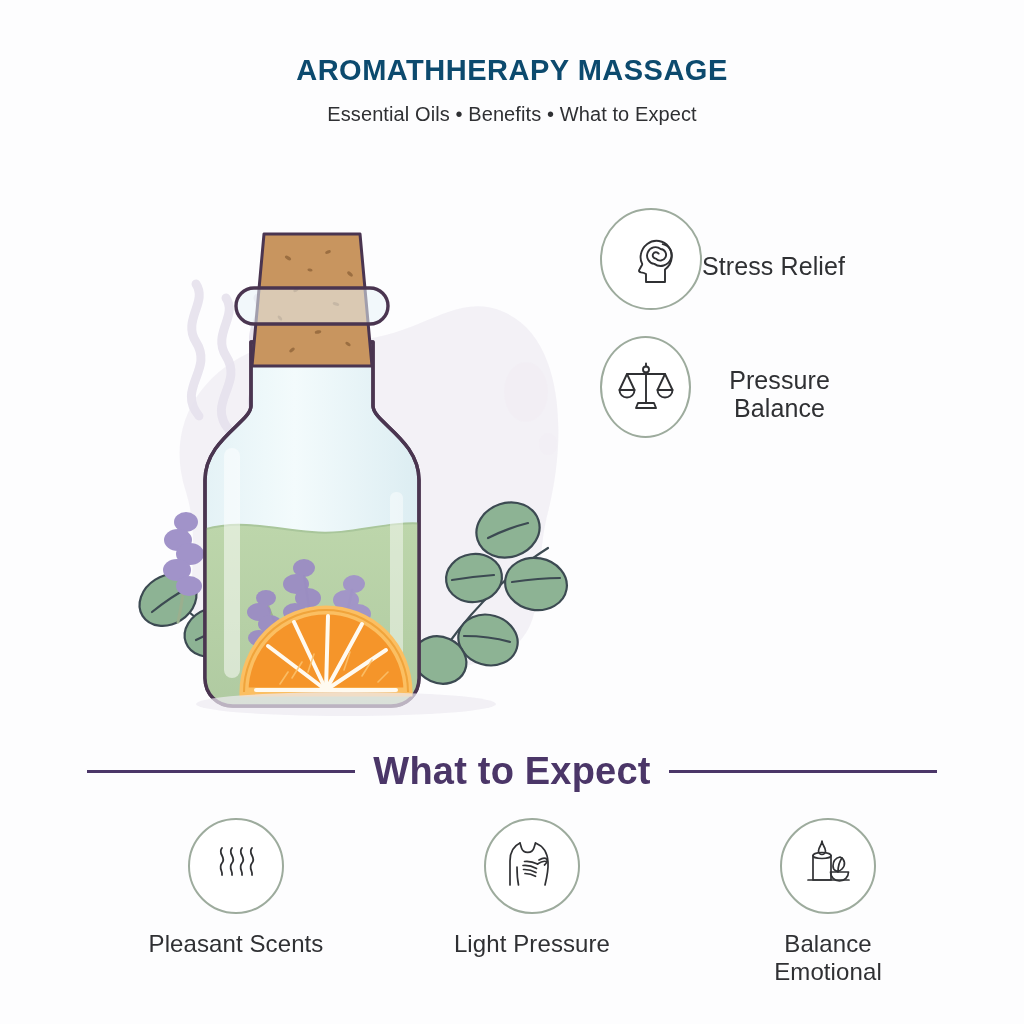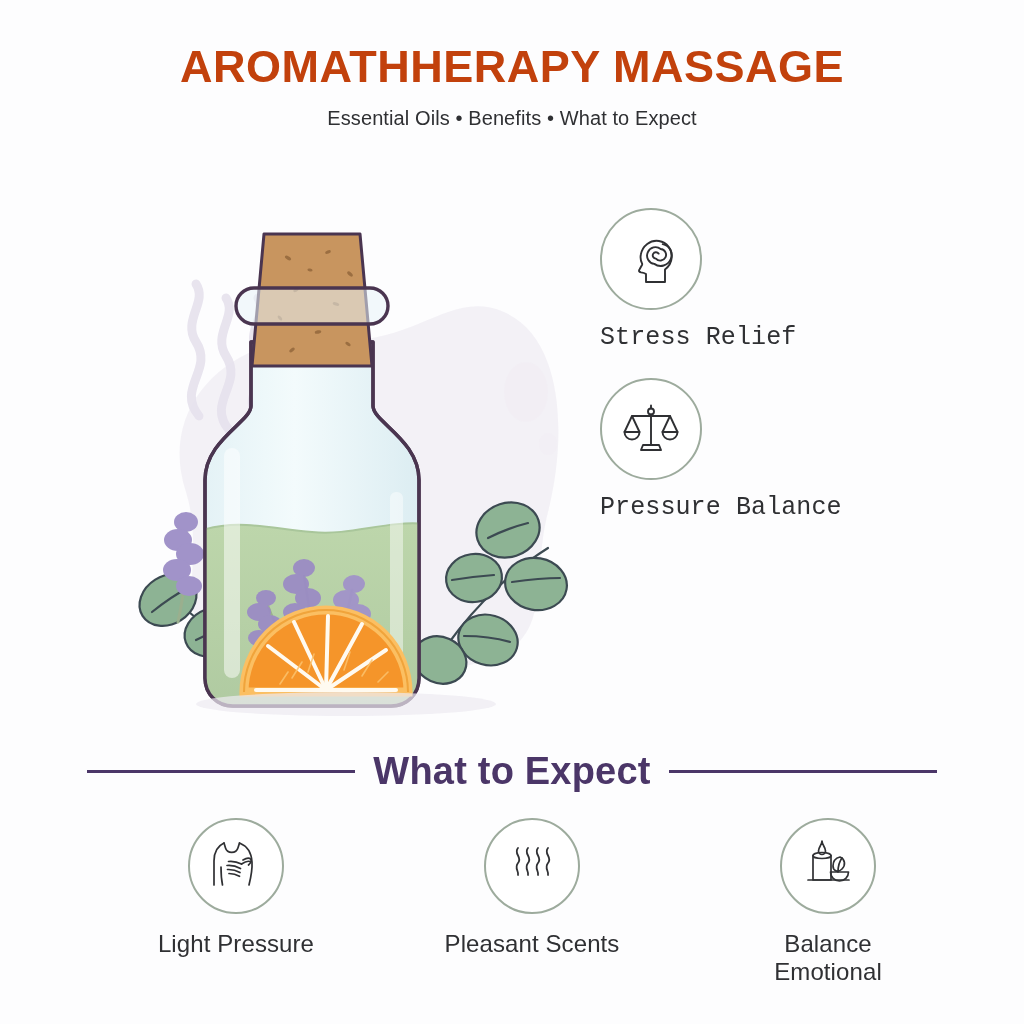--- a/index.html
+++ b/index.html
@@ -14,26 +14,26 @@
     position:absolute;inset:0;
     background:#fdfdfe;
   }
 
   
   .header{
     position:absolute;top:44px;left:0;right:0;
     text-align:center;
   }
   .title{
-    font-size:45px;
+    font-size:29px;
     font-weight:bold;
     letter-spacing:0.5px;
-    color:#c2410c;
+    color:#0c4a6e;
     line-height:1.0;
-    margin:0;
+    margin:12px;
     font-family:"Liberation Sans", sans-serif;
   }
   .subtitle{
     margin-top:18px;
     font-size:20px;
     color:#2f3033;
     font-weight:400;
     letter-spacing:0.1px;
   }
 
@@ -45,23 +45,22 @@
   }
   .illus svg{display:block;width:100%;height:100%;}
 
   
   .benefits{
     position:absolute;
     left:600px;top:208px;
     width:268px;
   }
   .benefit{
-    display:flex;flex-direction:column;align-items:flex-start;
+    display:flex;flex-direction:row;align-items:center;
     margin-bottom:26px;
-    font-family:Liberation Mono, monospace;
   }
   .circ{
     width:98px;height:98px;border-radius:50%;
     border:2px solid #9dab9d;
     display:flex;align-items:center;justify-content:center;
     background:#ffffff;
   }
   .circ svg{display:block;}
   .benefit .lbl{
     margin-top:14px;
@@ -344,20 +343,36 @@
     <div class="rule"></div>
     <div class="section-title">What to Expect</div>
     <div class="rule"></div>
   </div>
 
   <div class="expect">
 
     <div class="expect-item">
       <div class="circ-sm">
         <span>
+          <svg width="50" height="50" viewBox="0 0 50 50" fill="none" stroke="#2f3033" stroke-width="1.8" stroke-linecap="round">
+            <path d="M11 9 c-5 6 5 9 0 15 c-4 5 1 8 0 12"></path>
+            <path d="M21 9 c-5 6 5 9 0 15 c-4 5 1 8 0 12"></path>
+            <path d="M31 9 c-5 6 5 9 0 15 c-4 5 1 8 0 12"></path>
+            <path d="M41 9 c-5 6 5 9 0 15 c-4 5 1 8 0 12"></path>
+          </svg>
+        </span>
+      </div>
+      <div class="lbl">
+        <span>Pleasant Scents</span>
+      </div>
+    </div>
+
+    <div class="expect-item">
+      <div class="circ-sm">
+        <span>
           <svg width="54" height="54" viewBox="0 0 54 54" fill="none" stroke="#2f3033" stroke-width="1.7" stroke-linecap="round" stroke-linejoin="round">
             <path d="M15 6 l1.5 5 c.8 2.6 3.4 4.4 6.2 4.4 2.9 0 5.5-1.9 6.3-4.6L30.5 6"></path>
             <path d="M15 6 C8.5 9 5 16 5 24 v24"></path>
             <path d="M30.5 6 C38 9 42.5 16 43 25 c.4 7-1 15-3 23"></path>
             <path d="M12 30 c0 8 .5 13 1.5 18"></path>
             <path d="M34 23 c3-1.8 6-2.5 7.5-1 1.4 1.5.4 4-2 6"></path>
             <path d="M19.5 24.5 c4.5-.5 9 .5 13 2.5"></path>
             <path d="M18 28.5 c4.5-.4 9.5.8 13.5 3"></path>
             <path d="M18.5 32.5 c4.5-.2 9 1 12.5 3"></path>
             <path d="M20 36.5 c3.5 0 7.5 1 10.5 2.8"></path>
@@ -366,36 +381,20 @@
         </span>
       </div>
       <div class="lbl">
         <span>Light Pressure</span>
       </div>
     </div>
 
     <div class="expect-item">
       <div class="circ-sm">
         <span>
-          <svg width="50" height="50" viewBox="0 0 50 50" fill="none" stroke="#2f3033" stroke-width="1.8" stroke-linecap="round">
-            <path d="M11 9 c-5 6 5 9 0 15 c-4 5 1 8 0 12"></path>
-            <path d="M21 9 c-5 6 5 9 0 15 c-4 5 1 8 0 12"></path>
-            <path d="M31 9 c-5 6 5 9 0 15 c-4 5 1 8 0 12"></path>
-            <path d="M41 9 c-5 6 5 9 0 15 c-4 5 1 8 0 12"></path>
-          </svg>
-        </span>
-      </div>
-      <div class="lbl">
-        <span>Pleasant Scents</span>
-      </div>
-    </div>
-
-    <div class="expect-item">
-      <div class="circ-sm">
-        <span>
           <svg width="52" height="52" viewBox="0 0 52 52" fill="none" stroke="#2f3033" stroke-width="1.7" stroke-linecap="round" stroke-linejoin="round">
             <path d="M16.5 13 c0-4 3.5-6 3.5-10 0 4 3.5 6 3.5 10 a3.5 3.5 0 0 1-7 0z"></path>
             <ellipse cx="20" cy="17.5" rx="9" ry="3"></ellipse>
             <path d="M11 17.5 V42 h18 V17.5"></path>
             <path d="M38 19 c5 2 6 8 2 12 -4 4-9 2-9-3 0-5 3-8 7-9z"></path>
             <path d="M36 34 c0-5 1-10 4-14"></path>
             <path d="M28.5 34 h18 a9 9 0 0 1-18 0z"></path>
             <path d="M6 42 H47"></path>
           </svg>
         </span>

